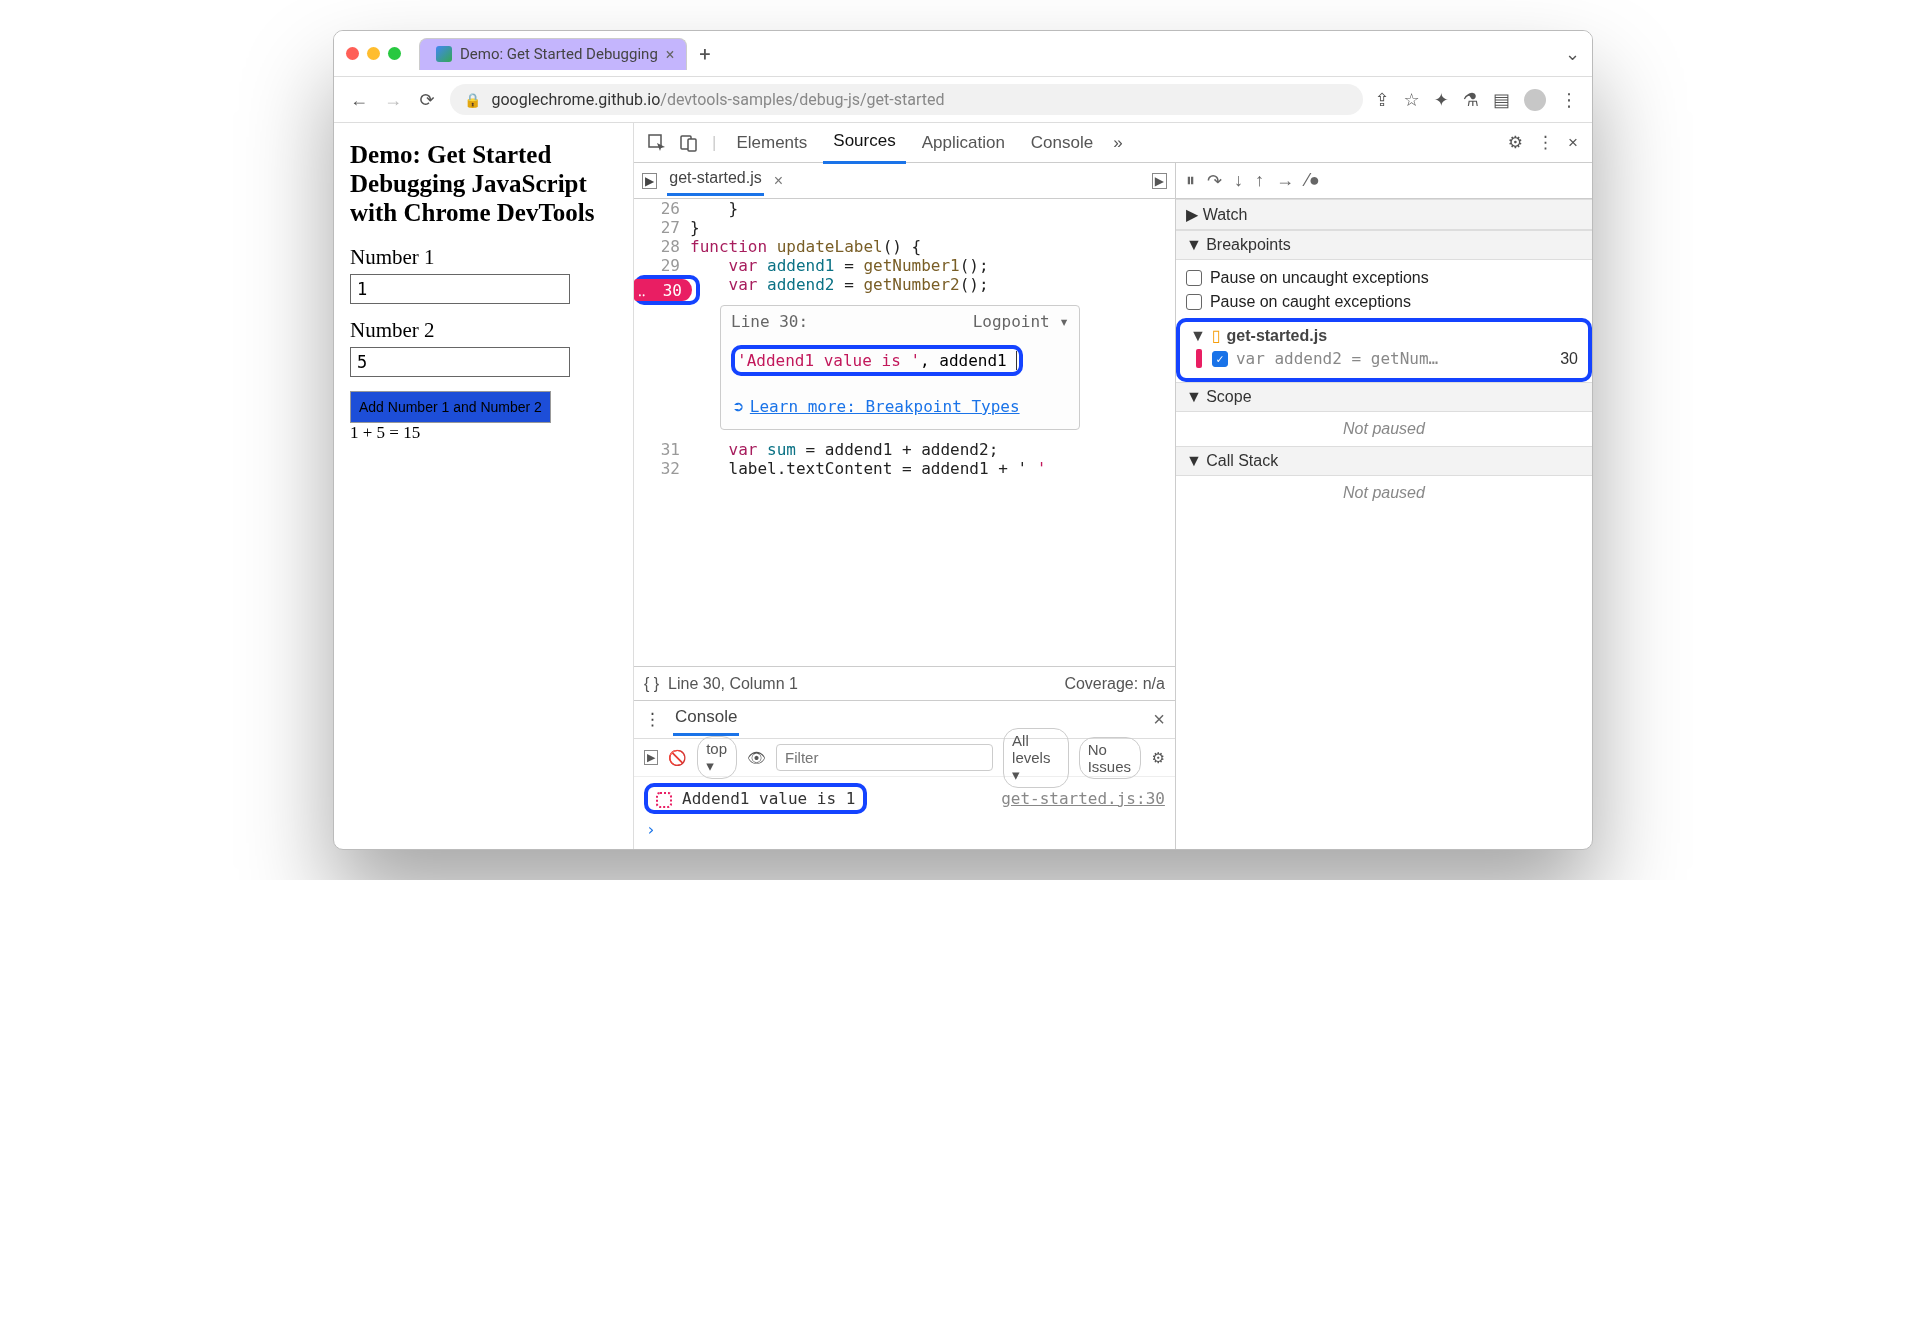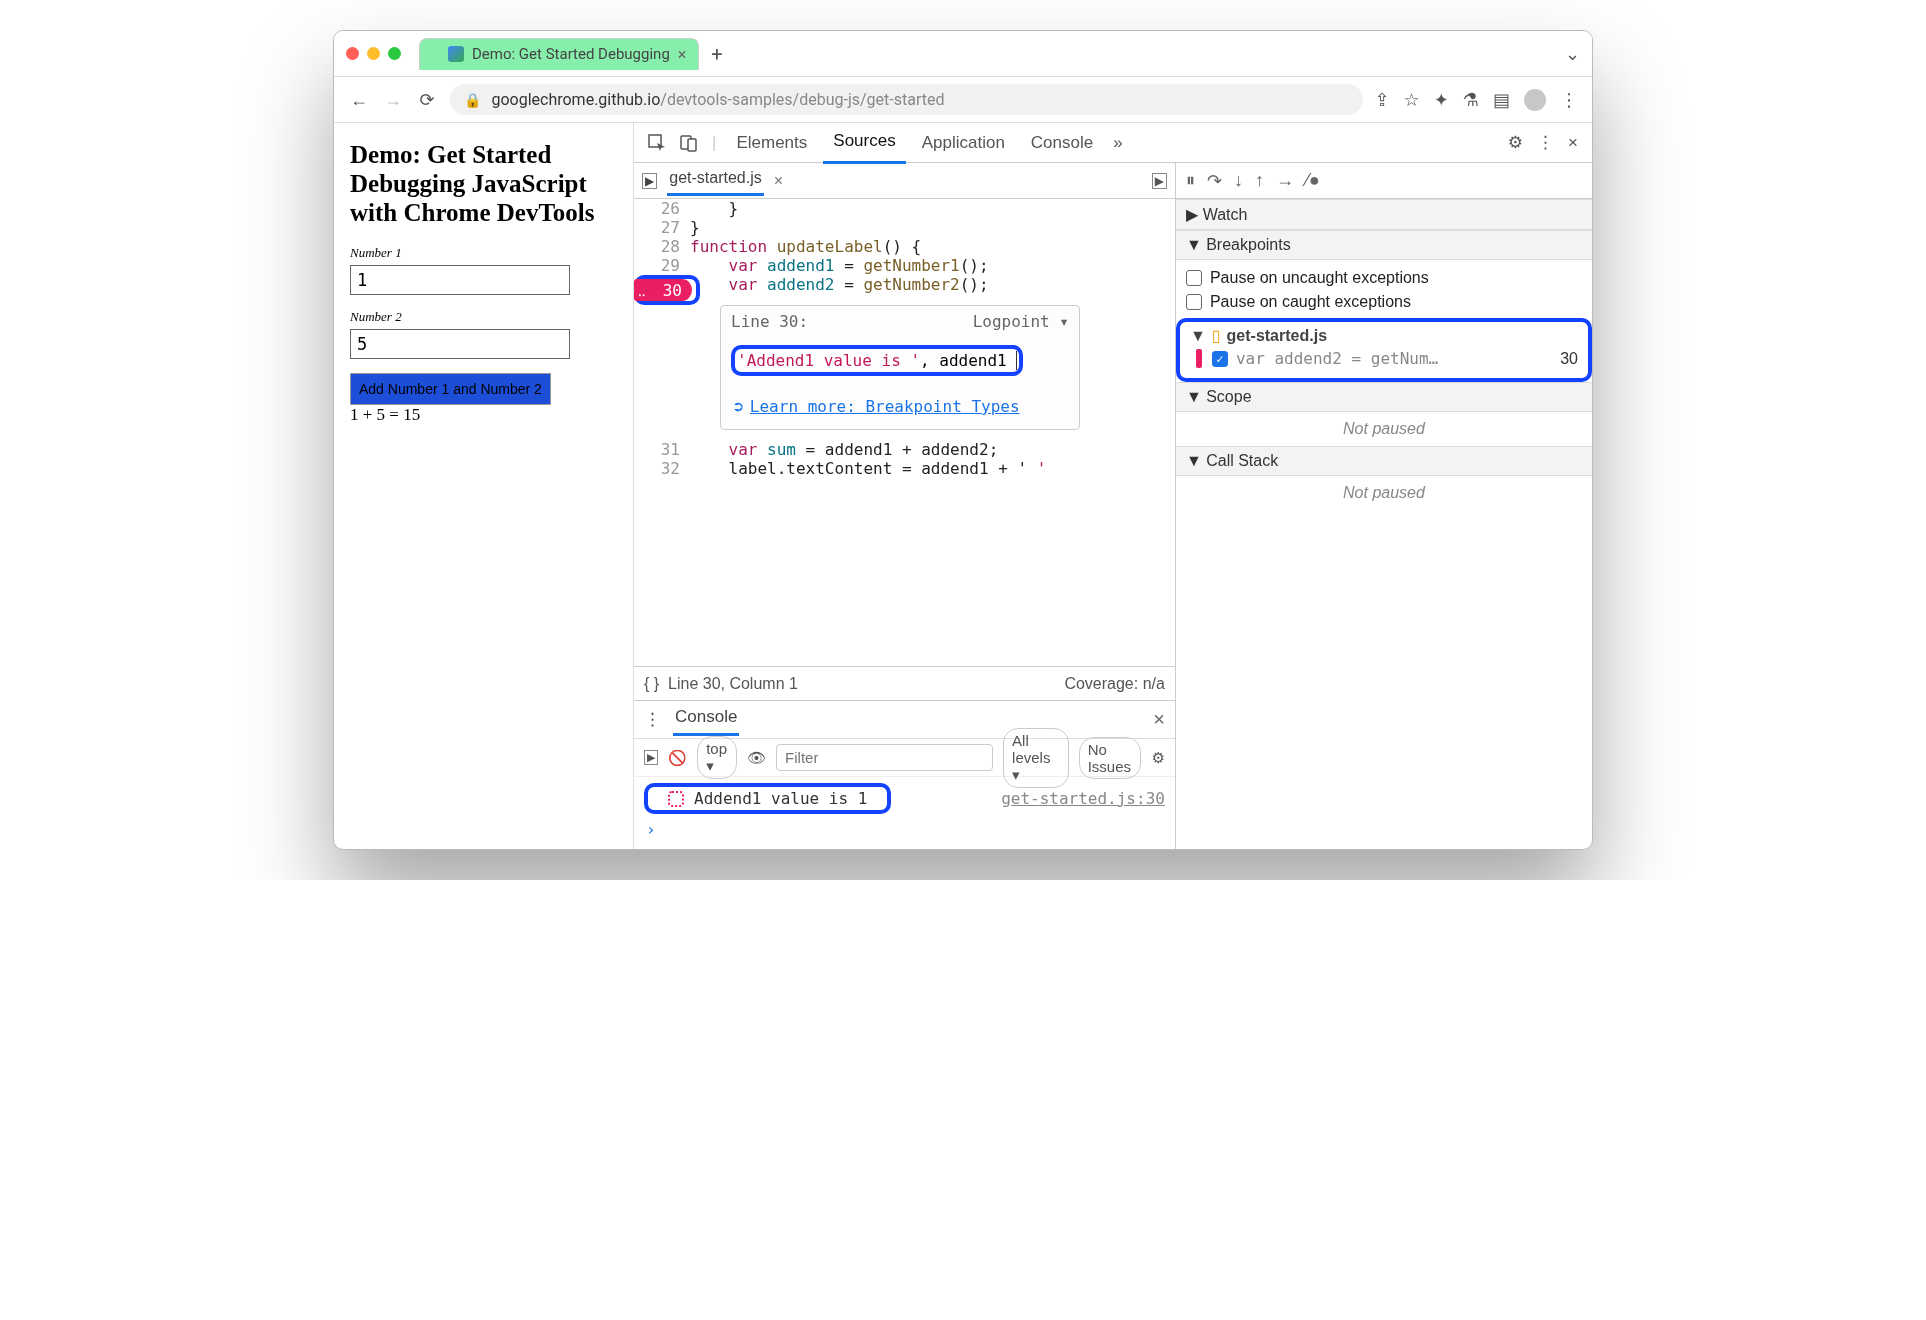--- a/index.html
+++ b/index.html
@@ -3,39 +3,39 @@
 <meta charset="utf-8">
 <style>
   * { box-sizing: border-box; margin: 0; padding: 0; }
   body { font-family: -apple-system, BlinkMacSystemFont, "Segoe UI", Roboto, sans-serif; background:#fff; }
   .window { width:1260px; height:820px; border:1px solid #bbb; border-radius:10px; margin:30px auto; box-shadow:0 50px 90px rgba(0,0,0,.35); overflow:hidden; background:#fff; display:flex; flex-direction:column; }
   
   .titlebar { height:46px; display:flex; align-items:center; padding:0 12px; border-bottom:1px solid #ddd; background:#fff; }
   .dots { display:flex; gap:8px; margin-right:18px; }
   .dot { width:13px; height:13px; border-radius:50%; }
   .dot.red{background:#ff5f57;} .dot.yellow{background:#ffbd2e;} .dot.green{background:#28c840;}
-  .tab { display:flex; align-items:center; gap:8px; border:1px solid #ccc; border-bottom:none; border-radius:8px 8px 0 0; padding:6px 12px 6px 28px; background:#86efac; font-size:15px; color:#444; }
+  .tab { display:flex; align-items:center; gap:8px; border:1px solid #ccc; border-bottom:none; border-radius:8px 8px 0 0; padding:6px 12px 6px 16px; background:#c4b5fd; font-size:15px; color:#444; }
   .favicon { width:16px; height:16px; border-radius:3px; background:linear-gradient(135deg,#4285f4,#34a853); display:inline-block; }
   .tab-close { font-size:16px; color:#666; cursor:pointer; }
   .newtab { margin-left:12px; font-size:20px; color:#555; }
   .chev { margin-left:auto; font-size:18px; color:#555; }
   
   .toolbar { height:46px; display:flex; align-items:center; gap:12px; padding:0 14px; border-bottom:1px solid #ddd; }
   .tb-btn { color:#555; font-size:18px; width:22px; text-align:center; }
   .tb-btn.disabled{color:#bbb;}
   .urlbox { flex:1; display:flex; align-items:center; background:#f1f1f1; border-radius:20px; padding:6px 14px; gap:10px; color:#333; font-size:16px; }
   .lock { font-size:14px; color:#555; }
   .url-dim { color:#888; }
   .tb-icons { display:flex; gap:14px; align-items:center; color:#555; font-size:18px; }
   .avatar { width:22px; height:22px; border-radius:50%; background:#c7c7c7; display:inline-block; }
   
   .main { flex:1; display:flex; min-height:0; }
   .page { width:300px; padding:18px 16px; border-right:1px solid #ddd; font-family:"Times New Roman", serif; }
   .page h1 { font-size:25px; font-weight:bold; line-height:1.15; margin-bottom:18px; }
-  .page label { display:block; font-size:13px; margin-bottom:4px;font-style:italic; }
+  .page label { display:block; font-size:21px; margin-bottom:4px; }
   .page input[type=text]{ width:220px; font-size:17px; font-family:monospace; padding:4px 6px; border:1px solid #666; margin-bottom:14px; }
   .page button{ font-size:14px; padding:7px 8px; background:#1d4ed8; border:1px solid #999; }
   .page .result{ font-size:17px; }
   
   .devtools { flex:1; display:flex; flex-direction:column; min-width:0; font-family:-apple-system, sans-serif; }
   .dt-tabs { height:40px; display:flex; align-items:center; border-bottom:1px solid #ccc; padding:0 10px; gap:6px; color:#555; font-size:17px; }
   .dt-tabs .icon { font-size:17px; padding:0 4px; }
   .dt-tabs .tabitem { padding:0 10px; line-height:40px; }
   .dt-tabs .tabitem.active { color:#111; border-bottom:3px solid #1a73e8; }
   .dt-tabs .spacer{flex:1;}
@@ -245,21 +245,21 @@
               <span style="border:1px solid #888;padding:0 2px;font-size:11px;">▶</span>
               <span>🚫</span>
               <span class="pill"><span>top</span> ▾</span>
               <span>👁</span>
               <input type="text" placeholder="Filter" style="">
               <span class="pill"><span>All levels</span> ▾</span>
               <span class="pill">No Issues</span>
               <span>⚙</span>
             </div>
             <div class="conrow">
-              <span class="hl-ring" style="display:flex;align-items:center;gap:10px;padding:2px 20px;">
+              <span class="hl-ring" style="display:flex;align-items:flex-end;gap:10px;padding:2px 8px;">
                 <span class="badge"></span>
                 <span>Addend1 value is  1</span>
               </span>
               <a class="src">get-started.js:30</a>
             </div>
             <div class="prompt">›</div>
           </div>
         </div>
 
         <div class="sidepanel">

